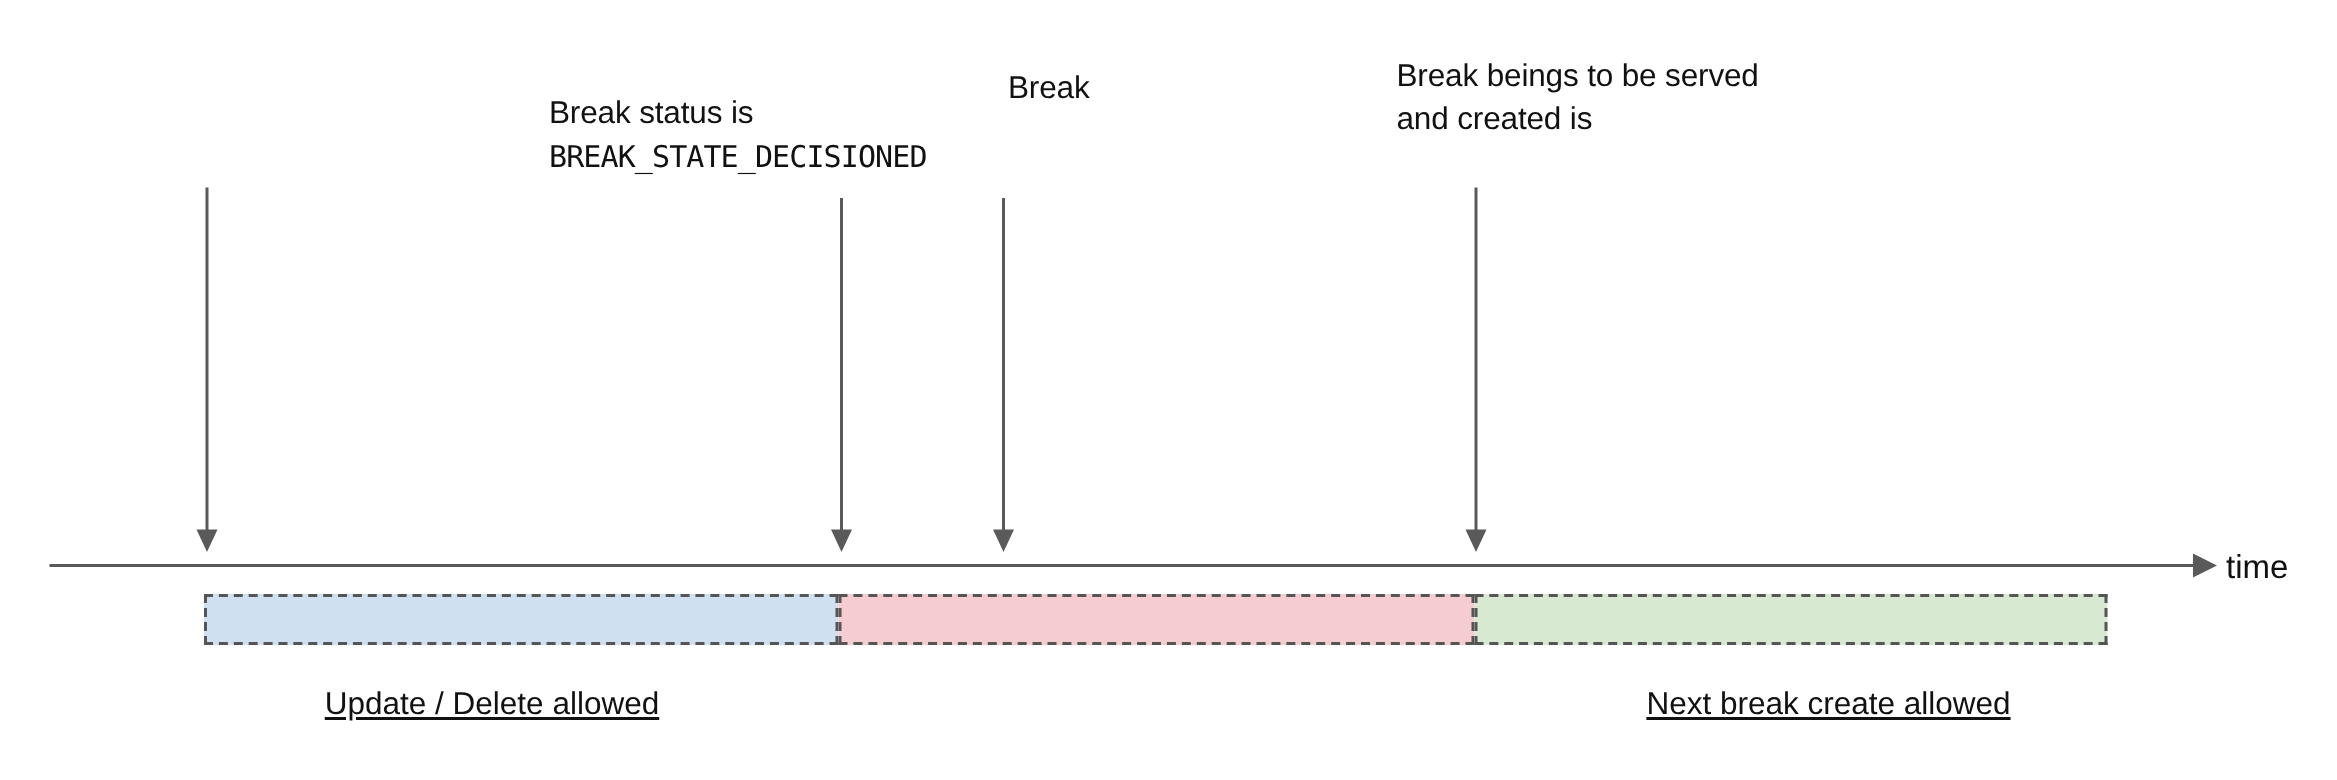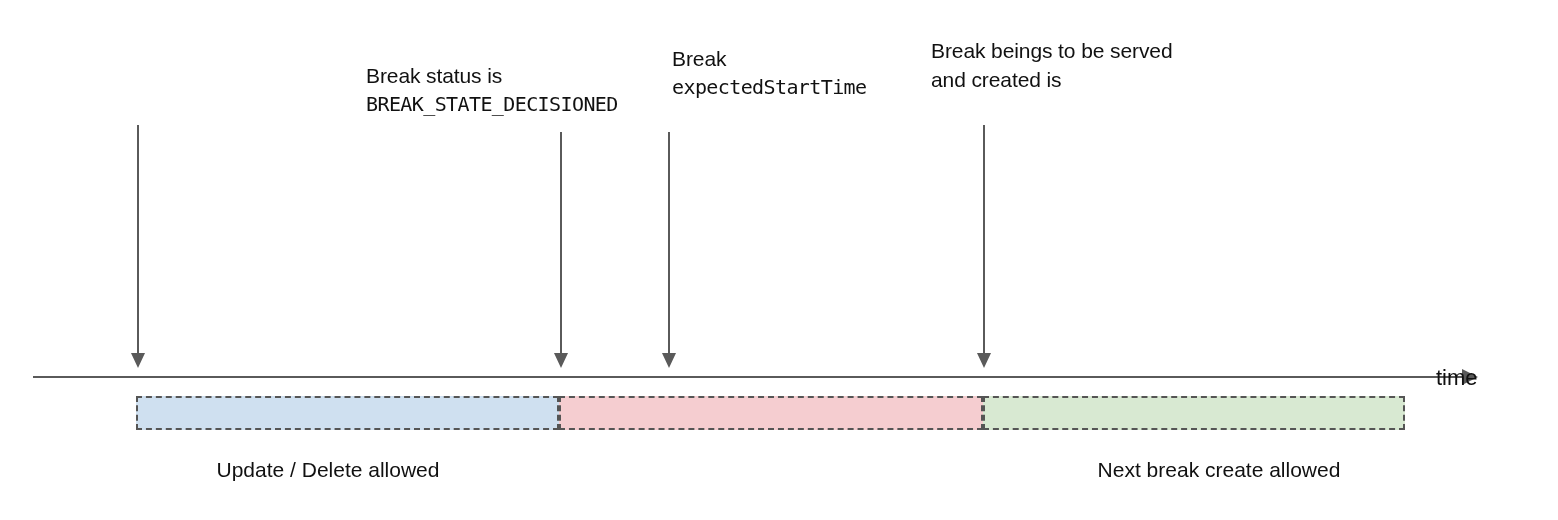--- a/index.html
+++ b/index.html
@@ -74,21 +74,21 @@
     left: 1462px;
     top: 369px;
     width: 0;
     height: 0;
     border-top: 8px solid transparent;
     border-bottom: 8px solid transparent;
     border-left: 16px solid #5a5a5a;
   }
   #axis-label {
     position: absolute;
-    left: 1436px;
+    left: 1484px;
     top: 365px;
     font-size: 22px;
     color: #111111;
     font-family: "Liberation Sans", sans-serif;
   }
 
   
   .bar {
     position: absolute;
     top: 396px;
@@ -100,36 +100,36 @@
 
   
   .caption {
     position: absolute;
     top: 458px;
     font-size: 21px;
     color: #111111;
     text-align: center;
     white-space: nowrap;
     font-family: "Liberation Sans", sans-serif;
+    text-decoration: underline;
   }
 </style>
 </head>
 <body>
 
 <div id="stage">
 
 
   <div class="annot" id="annot-1" style="left: 366px; top: 44px; margin-top: 17px;">
     <span class="plain">Break status is</span>
     <span class="mono">BREAK_STATE_DECISIONED</span>
   </div>
 
   <div class="annot" id="annot-2" style="left: 672px; top: 44px;">
     <span class="plain">Break</span>
-    <span class="mono">expectedStartTime</span>
   </div>
 
   <div class="annot" id="annot-3" style="left: 931px; top: 36px;">
     <span class="plain">Break beings to be served</span>
     <span class="plain">and created is</span>
   </div>
 
   <div class="varrow" id="varrow-0" style="left: 130px; top: 125px; height: 243px;">
     <div class="shaft" style="height: 230px;"></div>
     <div class="head" style="top: 228px;"></div>

